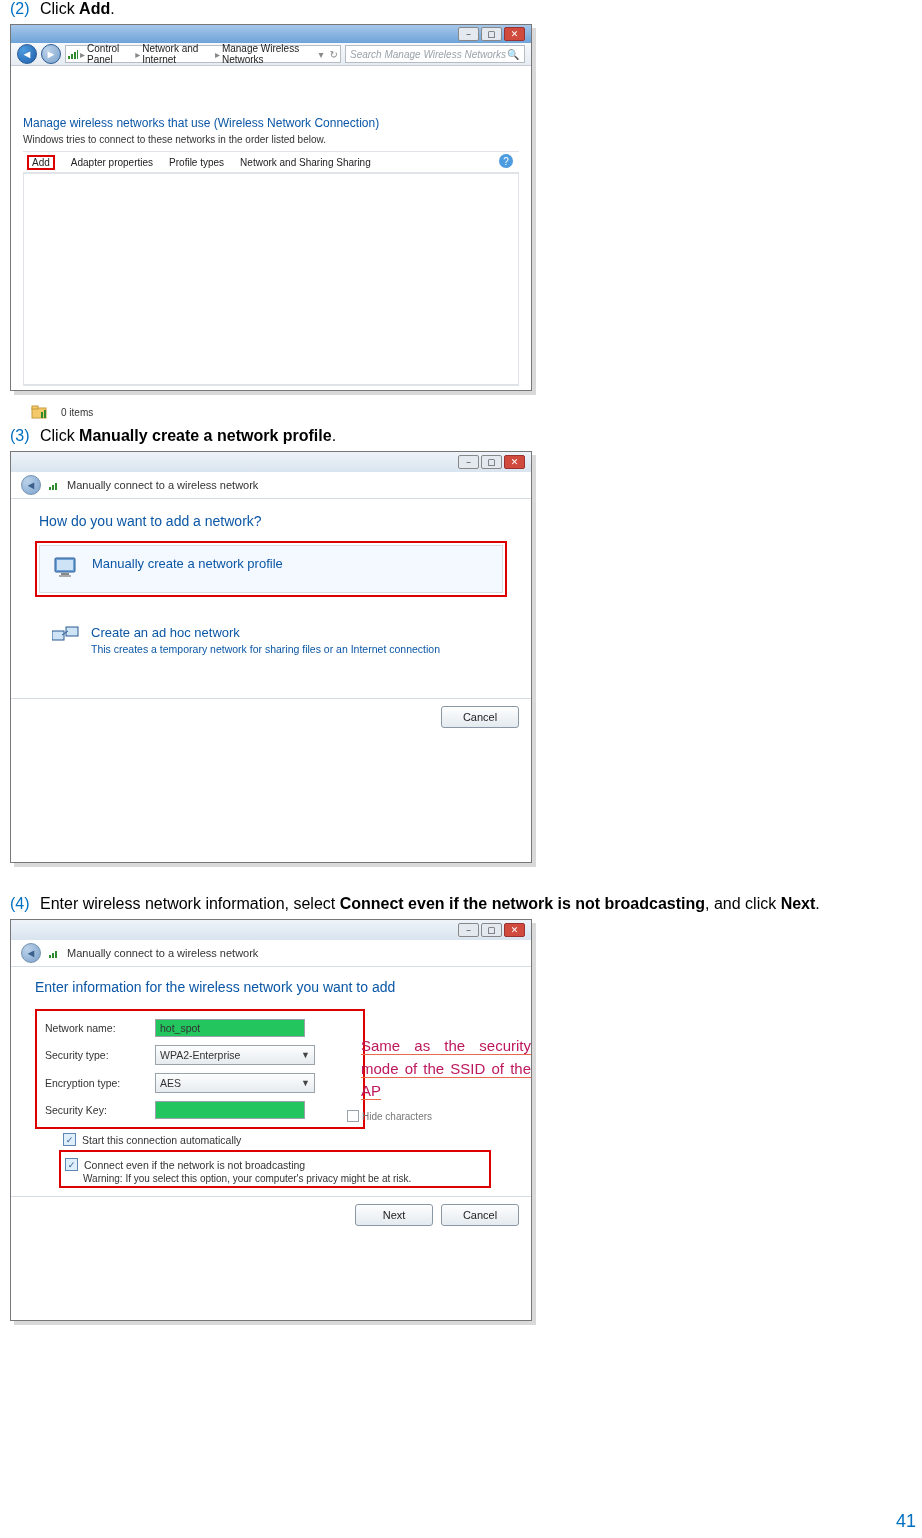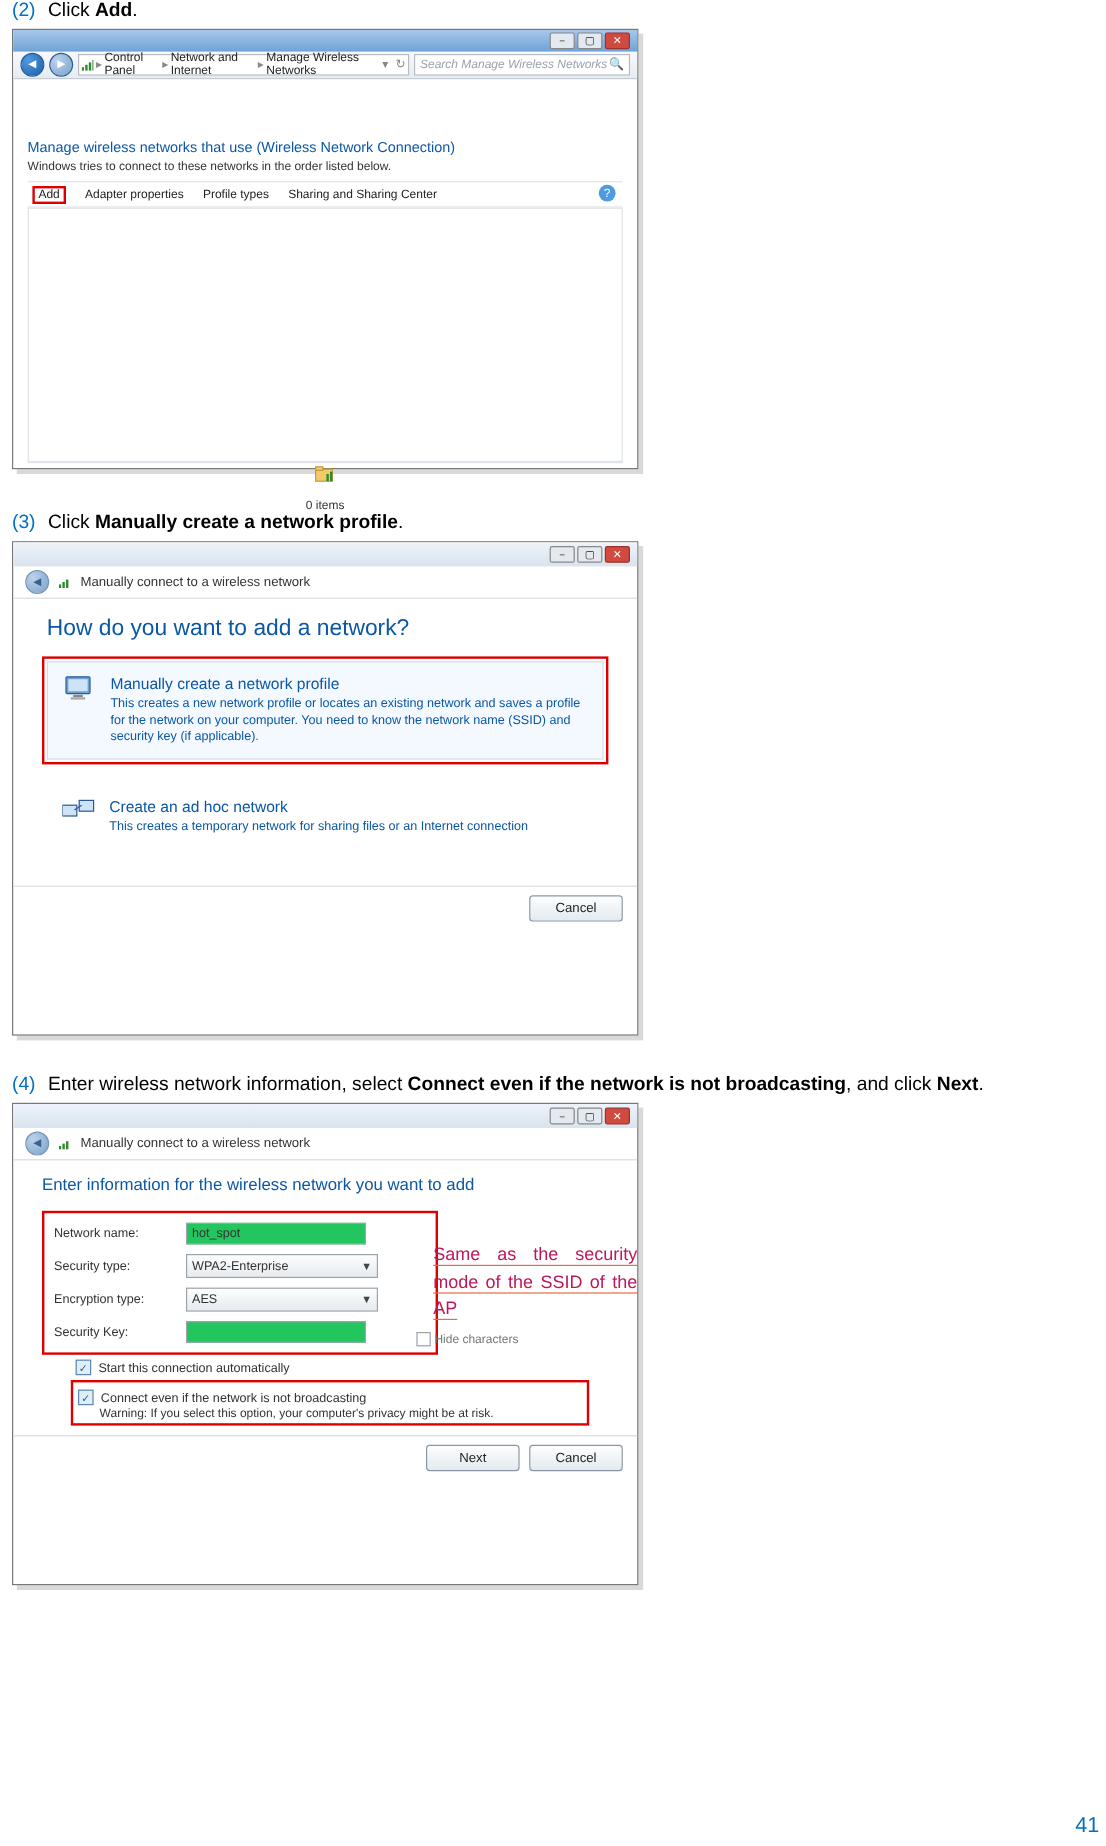--- a/index.html
+++ b/index.html
@@ -101,40 +101,40 @@
     position:absolute;right:6px;top:2px;
     width:14px;height:14px;border-radius:50%;
     background:#4e9ce0;color:#fff;display:flex;align-items:center;justify-content:center;font-size:10px;
   }
   .add-btn{border:2px solid #d00; padding:0 3px;}
   .s1-area{
     height:210px;border:1px solid #e0e4e8;background:#fff;margin-top:0;
   }
   .s1-status{
     height:28px;border-top:1px solid #e0e4e8;
-    display:flex;align-items:center;gap:12px;padding:0 8px;font-size:10px;color:#333;flex-direction:column;
+    display:flex;align-items:center;gap:12px;padding:12px 8px;font-size:10px;color:#333;
   }
   .folder-ico{display:inline-block;width:18px;height:18px;}
   
   .wiz-titlebar{
     height:20px;background:linear-gradient(#eef3f9,#d9e4ef);
     position:relative;
   }
   .wiz-titlebar .win-btns{top:3px;}
   .wiz-head{
     height:26px;display:flex;align-items:center;gap:8px;
     padding:0 10px;border-bottom:1px solid #d6dde4;color:#333;font-size:11px;
   }
   .wiz-back{
     width:18px;height:18px;border-radius:50%;
     background:radial-gradient(circle at 30% 30%,#bcd2ea,#7aa2cc);
     border:1px solid #7492b1;display:flex;align-items:center;justify-content:center;color:#3a608b;font-size:11px;
   }
   .wiz-body{padding:14px 28px 10px 28px;}
-  .wiz-q{color:#0b57a6;font-size:19px;margin-bottom:16px;}
+  .wiz-q{color:#0b57a6;font-size:14px;margin-bottom:16px;}
   .opt{
     border:1px solid #d7dde3;background:#fafcff;
     padding:10px 12px;display:flex;gap:10px;margin-bottom:22px;
   }
   .opt.hl{outline:2px solid #d00;outline-offset:2px;background:#f4f9ff;}
   .opt .ico{width:30px;flex:0 0 30px;display:flex;align-items:flex-start;justify-content:center;}
   .opt .ttl{color:#0b57a6;font-size:13px;margin-bottom:2px;}
   .opt .desc{color:#0b57a6;font-size:10.5px;line-height:1.35;}
   .wiz-foot{
     border-top:1px solid #d6dde4;height:36px;display:flex;align-items:center;justify-content:flex-end;
@@ -223,21 +223,21 @@
       <span class="mag">🔍</span>
     </div>
   </div>
   <div class="s1-body">
     <div class="s1-h">Manage wireless networks that use (Wireless Network Connection)</div>
     <div class="s1-sub">Windows tries to connect to these networks in the order listed below.</div>
     <div class="toolbar">
       <span class="add-btn">Add</span>
       <span>Adapter properties</span>
       <span>Profile types</span>
-      <span>Sharing and Sharing Center</span>
+      <span>Network and Sharing Sharing</span>
       <div class="help">?</div>
     </div>
     <div class="s1-area"></div>
     <div class="s1-status">
       <span class="folder-ico">
         <svg width="18" height="18">
                 <rect x="1" y="5" width="14" height="10" fill="#f4c96a" stroke="#c79a3a"></rect>
                 <rect x="1" y="3" width="6" height="3" fill="#f4c96a" stroke="#c79a3a"></rect>
                 <rect x="10" y="9" width="2" height="6" fill="#2e8b2e"></rect>
                 <rect x="13" y="7" width="2" height="8" fill="#2e8b2e"></rect>
@@ -280,21 +280,20 @@
       <div class="ico">
         <svg width="28" height="26">
                 <rect x="2" y="2" width="20" height="14" rx="1" fill="#6ea3d8" stroke="#2a5b93"></rect>
                 <rect x="4" y="4" width="16" height="10" fill="#cfe3f6"></rect>
                 <rect x="8" y="17" width="8" height="2" fill="#888"></rect>
                 <rect x="6" y="19" width="12" height="2" fill="#aaa"></rect>
               </svg>
       </div>
       <div>
         <div class="ttl">Manually create a network profile</div>
-        <div class="desc">This creates a new network profile or locates an existing network and saves a profile for the network on your computer. You need to know the network name (SSID) and security key (if applicable).</div>
       </div>
     </div>
     <div class="opt" style="border:none;background:none;">
       <div class="ico">
         <svg width="28" height="22">
                 <rect x="0" y="6" width="12" height="9" fill="#cfe3f6" stroke="#2a5b93"></rect>
                 <rect x="14" y="2" width="12" height="9" fill="#cfe3f6" stroke="#2a5b93"></rect>
                 <line x1="10" y1="10" x2="16" y2="6" stroke="#2a5b93"></line>
               </svg>
       </div>

